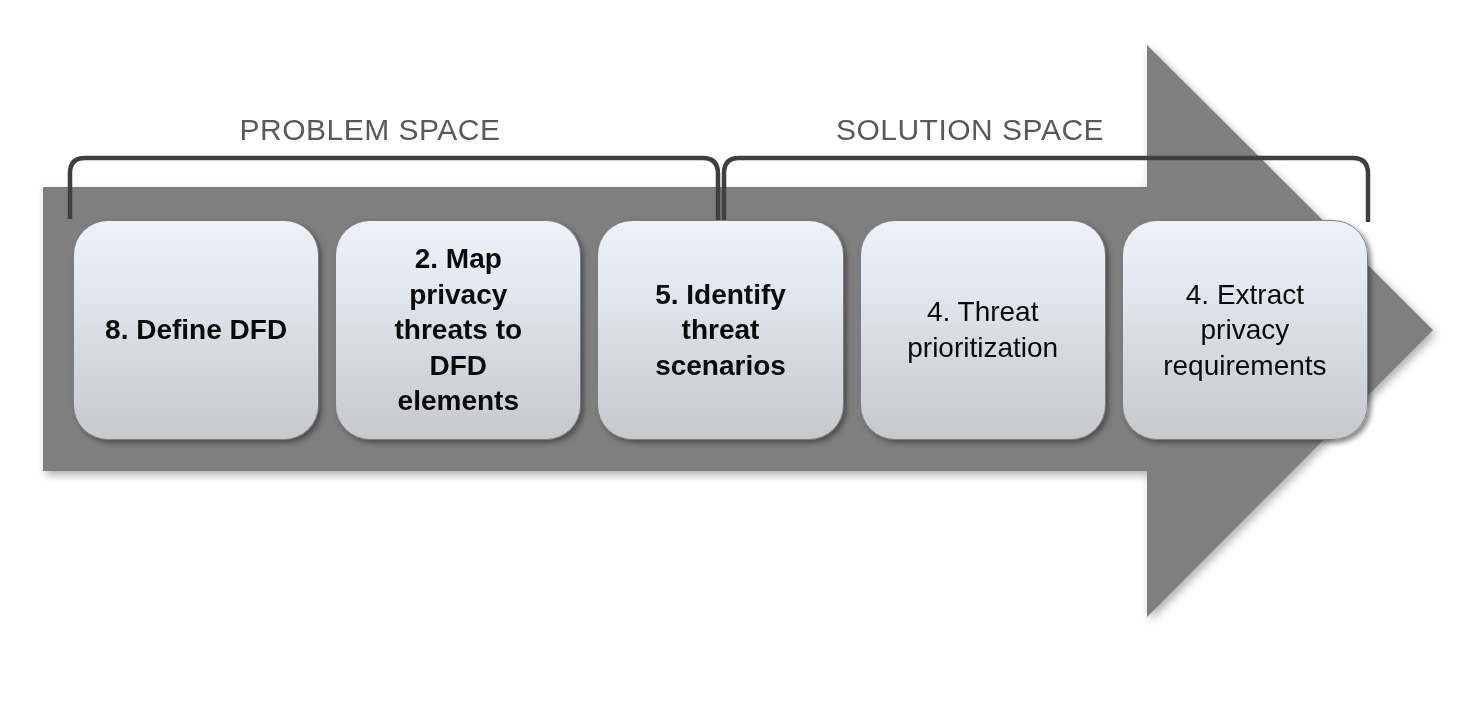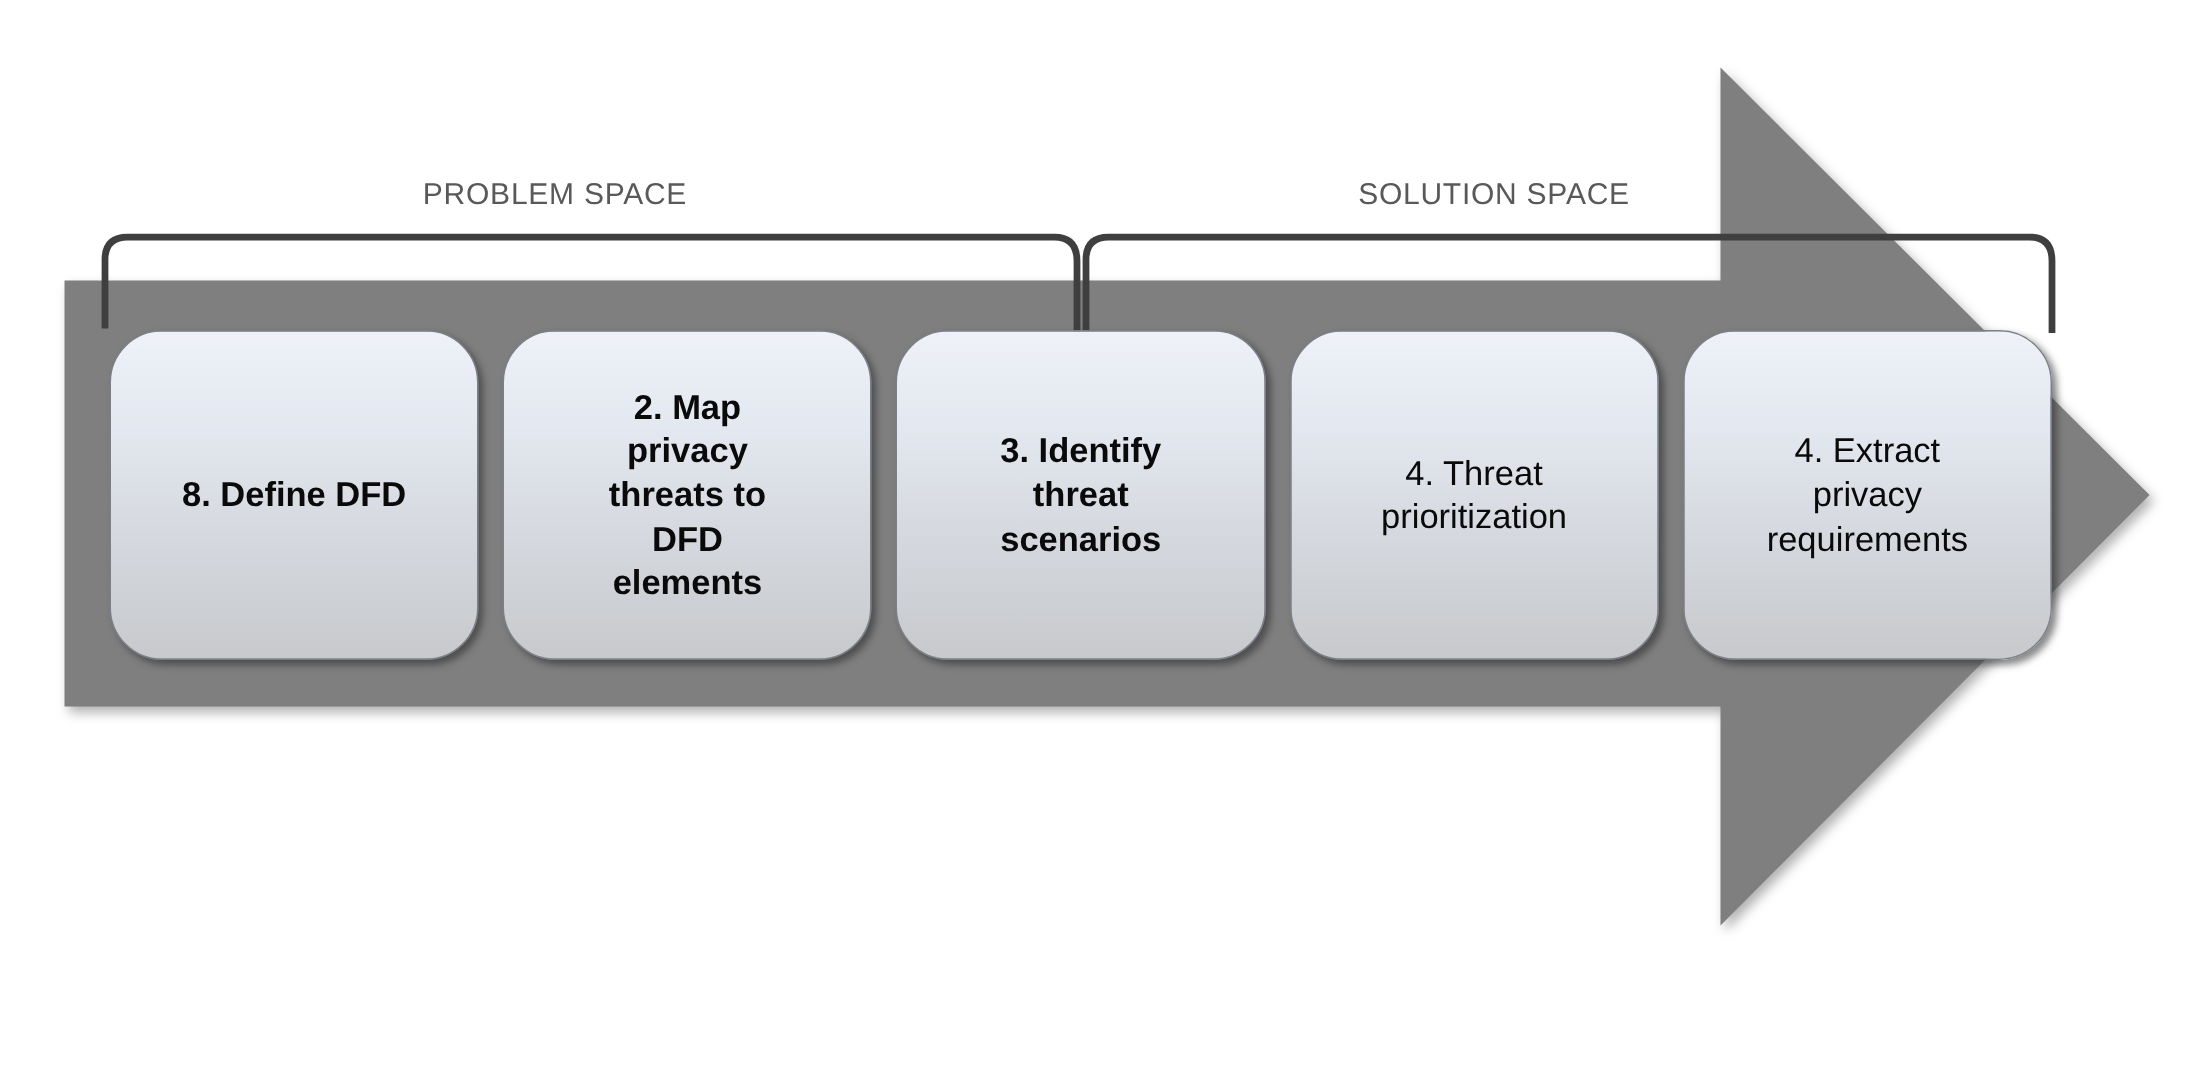--- a/index.html
+++ b/index.html
@@ -27,29 +27,29 @@
     fill: none;
     stroke-width: 4.5;
     stroke-linecap: butt;
     stroke-linejoin: round;
   }
   .section-label {
     position: absolute;
     top: 112px;
     width: 440px;
     text-align: center;
-    font-size: 20px;
+    font-size: 30px;
     line-height: 36px;
     font-weight: 400;
     color: #595959;
     letter-spacing: 0.5px;
     white-space: nowrap;
   }
   #problem-label  { left: 150px; }
-  #solution-label { left: 776px; }
+  #solution-label { left: 750px; }
   .steps-row {
     position: absolute;
     left: 73px;
     top: 220px;
     width: 1295px;
     height: 220px;
     display: flex;
     gap: 16px;
   }
   .step-box {
@@ -59,21 +59,21 @@
     background: linear-gradient(180deg, #eef1f8 0%, #e3e7ef 30%, #d5d8de 62%, #c7c9cc 100%);
     box-shadow: 3px 3px 5px rgba(40,40,40,0.55);
     display: flex;
     align-items: center;
     justify-content: center;
     text-align: center;
     padding: 6px 8px;
     box-sizing: border-box;
   }
   .step-text {
-    font-size: 23px;
+    font-size: 28px;
     line-height: 1.27;
     color: #0a0a0a;
     white-space: pre-line;
   }
   .step-box.bold .step-text {
     font-weight: bold;
   }
 </style>
 </head>
 <body>
@@ -95,21 +95,21 @@
       <span class="step-text">8. Define DFD</span>
     </div>
     <div class="step-box bold">
       <span class="step-text">2. Map
 privacy
 threats to
 DFD
 elements</span>
     </div>
     <div class="step-box bold">
-      <span class="step-text">3. Identify
+      <span class="step-text">5. Identify
 threat
 scenarios</span>
     </div>
     <div class="step-box">
       <span class="step-text">4. Threat
 prioritization</span>
     </div>
     <div class="step-box">
       <span class="step-text">4. Extract
 privacy

